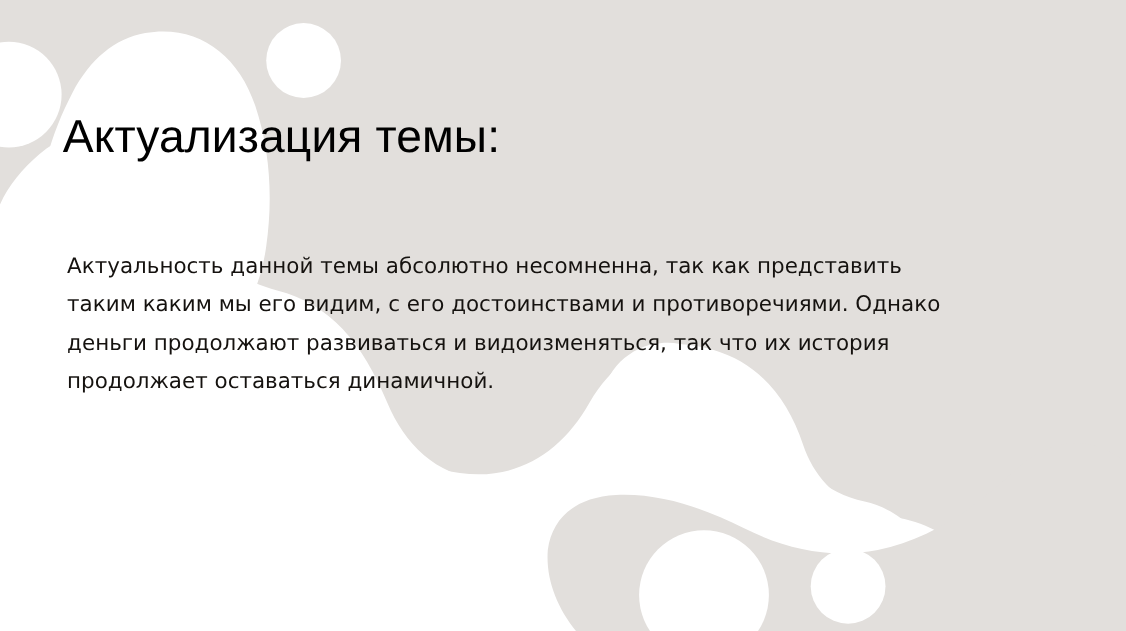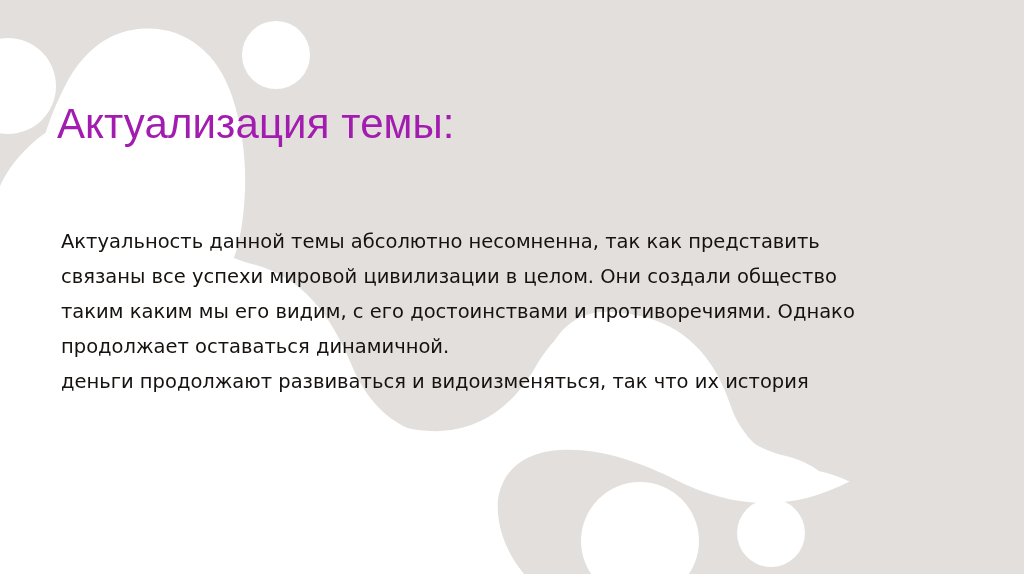--- a/index.html
+++ b/index.html
@@ -34,21 +34,21 @@
     position: absolute;
     left: 57px;
     top: 100px;
     width: 900px;
     margin: 0;
     font-family: "Liberation Sans", sans-serif;
     font-size: 42px;
     font-weight: 400;
     line-height: 1.12;
     letter-spacing: 0.1px;
-    color: #a21caf;
+    color: #000000;
     white-space: nowrap;
   }
   #body-block {
     position: absolute;
     left: 61px;
     top: 176px;
     width: 875px;
     margin-top: 48px;
   }
   .body-line {
@@ -135,20 +135,19 @@
              C 545,340 572,314 600,312
              C 610,311 620,312 628,316 Z"></path>
   </svg>
 
   <div id="content">
 
     <h1 id="slide-title">Актуализация темы:</h1>
 
     <div id="body-block">
       <div class="body-line">Актуальность данной темы абсолютно несомненна, так как представить</div>
-      <div class="body-line">связаны все успехи мировой цивилизации в целом. Они создали общество</div>
       <div class="body-line">таким каким мы его видим, с его достоинствами и противоречиями. Однако</div>
+      <div class="body-line">деньги продолжают развиваться и видоизменяться, так что их история</div>
       <div class="body-line">продолжает оставаться динамичной.</div>
-      <div class="body-line">деньги продолжают развиваться и видоизменяться, так что их история</div>
     </div>
 
   </div>
 </div>
 
 </body></html>

